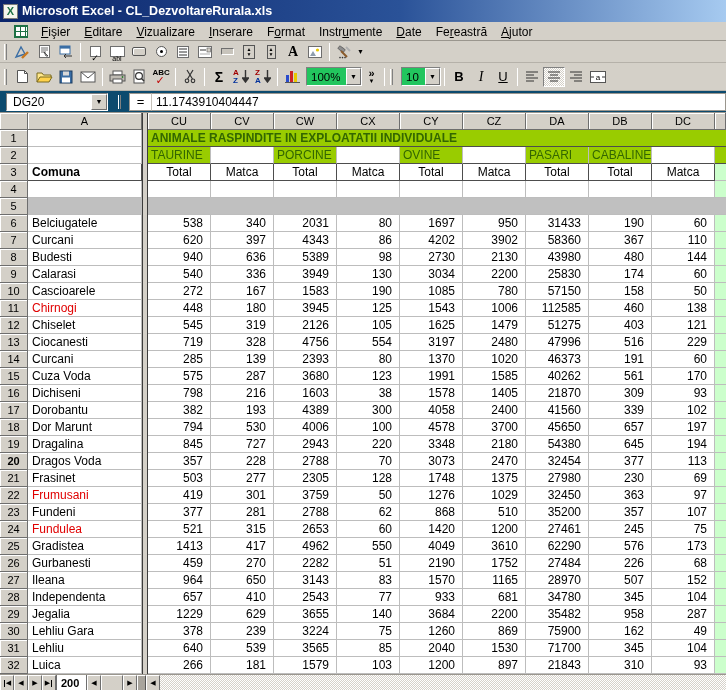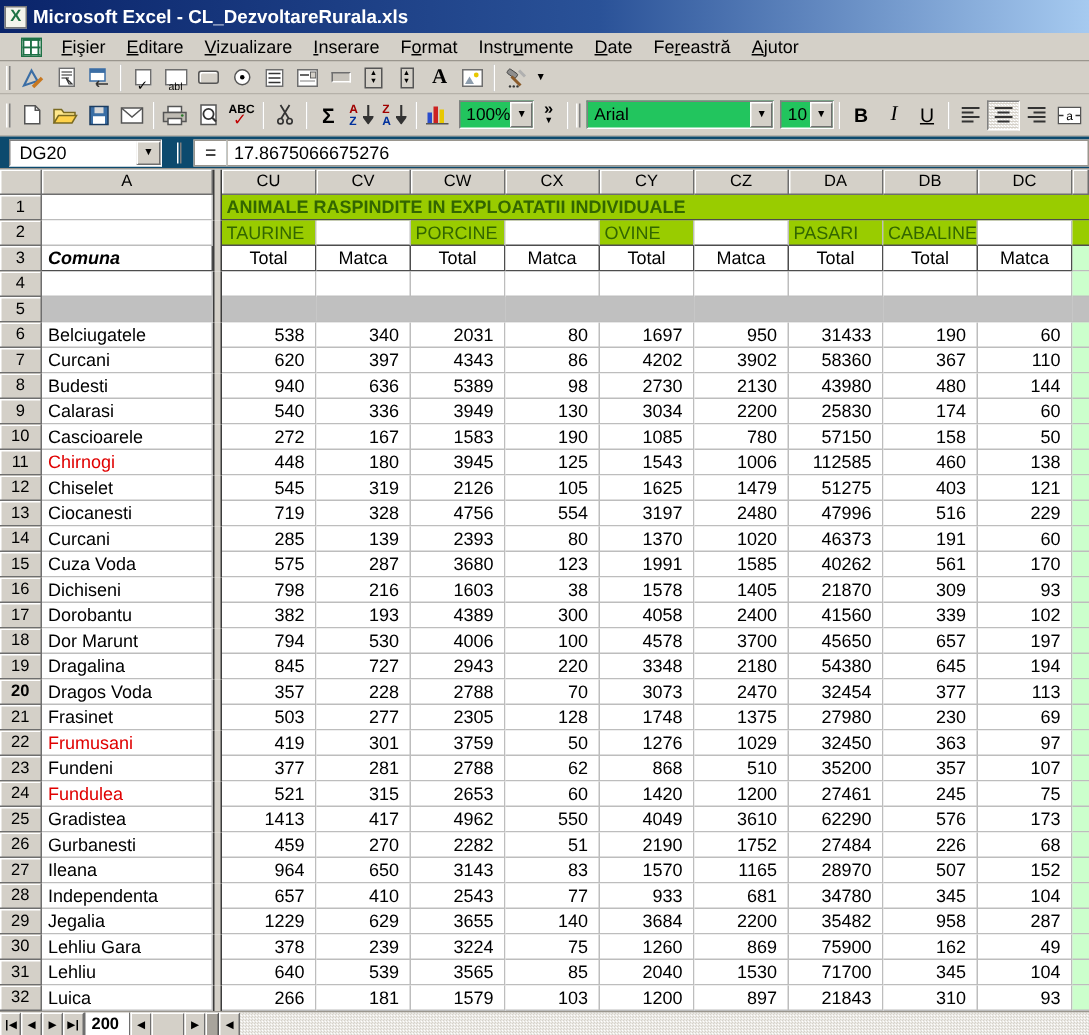--- a/index.html
+++ b/index.html
@@ -67,21 +67,21 @@
   .hdr { background:#d4d0c8; border-right:1px solid #6e6e6e; border-bottom:1px solid #6e6e6e;
          box-shadow:inset 1px 1px 0 #fff; font-size:11px; display:flex; align-items:center; justify-content:center;
          color:#000; overflow:hidden; }
   .split-v { background:#d4d0c8; border-left:1px solid #3c3c3c; border-right:1px solid #3c3c3c; }
   .c { border-right:1px solid #bdbdbd; border-bottom:1px solid #bdbdbd; background:#fff; font-size:12px;
        line-height:15px; overflow:hidden; white-space:nowrap; color:#000; }
   .c.num { text-align:right; padding-right:7px; padding-top:1px; }
   .c.name { padding-left:4px; padding-top:1px; }
   .c.ctr { text-align:center; padding-top:1px; }
   .c.red { color:#e00000; }
-  .c.bold { font-weight:bold;font-style:italic; }
+  .c.bold { font-weight:bold; }
   .c.dark { border-right-color:#4d4d4d; border-bottom-color:#4d4d4d; }
   .c.title-cell { grid-column:span 10; background:#99cc00; color:#336600; font-weight:bold;
                   padding-left:3px; padding-top:1px; border-bottom:1px solid #4d4d4d; border-right:none; }
   .c.grp { background:#99cc00; color:#336600; padding-left:3px; padding-top:1px; border-bottom-color:#4d4d4d; }
   .c.r2w { border-bottom-color:#4d4d4d; }
   .c.sep { background:#c0c0c0; border-right-color:#c0c0c0; border-bottom-color:#bdbdbd; }
   .c.sliver-pale { background:#ccffcc; border-right:none; }
   .c.sliver-green { background:#99cc00; border-right:none; border-bottom-color:#4d4d4d; }
 
   
@@ -299,24 +299,20 @@
     <span class="combo" style="width:56px;margin-left:3px">
       <span class="cval">100%</span>
       <span class="cdrop">▼</span>
     </span>
     <span class="tb-btn small" style="flex-direction:column;line-height:7px">
       <span style="font-size:11px;font-weight:bold;line-height:9px">»</span>
       <span style="font-size:6px">▼</span>
     </span>
     <span class="tbsep"></span>
     <span class="grip"></span>
-    <span class="combo" style="width:142px">
-      <span class="cval">Arial</span>
-      <span class="cdrop">▼</span>
-    </span>
     <span class="combo" style="width:40px;margin-left:4px">
       <span class="cval">10</span>
       <span class="cdrop">▼</span>
     </span>
     <span class="tbsep"></span>
     <span class="tb-btn bld" style="font-size:13px">B</span>
     <span class="tb-btn ita" style="font-family:'Liberation Serif',serif;font-size:14px">I</span>
     <span class="tb-btn und" style="font-size:13px">U</span>
     <span class="tbsep"></span>
     <span class="tb-btn">
@@ -343,21 +339,21 @@
     </span>
   </div>
 
   <div class="formulabar">
     <span class="namebox">
       <span>DG20</span>
       <span class="nbdrop">▼</span>
     </span>
     <span class="fx-ridge"></span>
     <span class="eqbox">=</span>
-    <span class="fx-field">17.8675066675276</span>
+    <span class="fx-field">11.1743910404447</span>
   </div>
 
   <div class="grid" id="grid">
       <div class="hdr"></div>
       <div class="hdr">A</div>
       <div class="split-v"></div>
       <div class="hdr">CU</div>
       <div class="hdr">CV</div>
       <div class="hdr">CW</div>
       <div class="hdr">CX</div>

